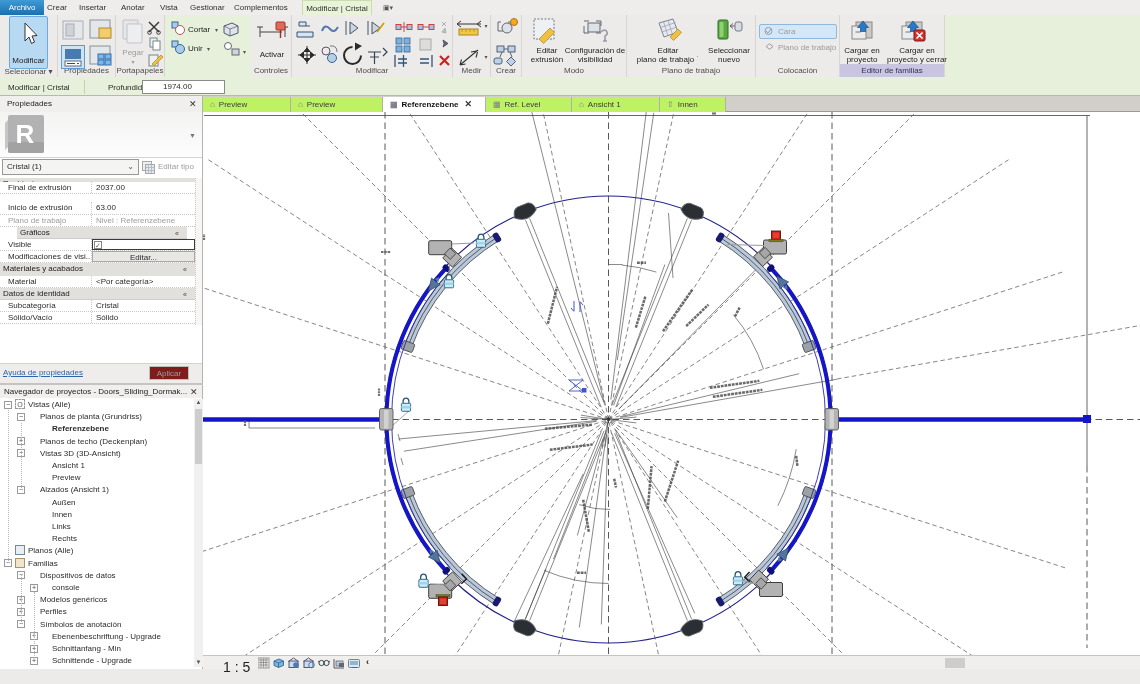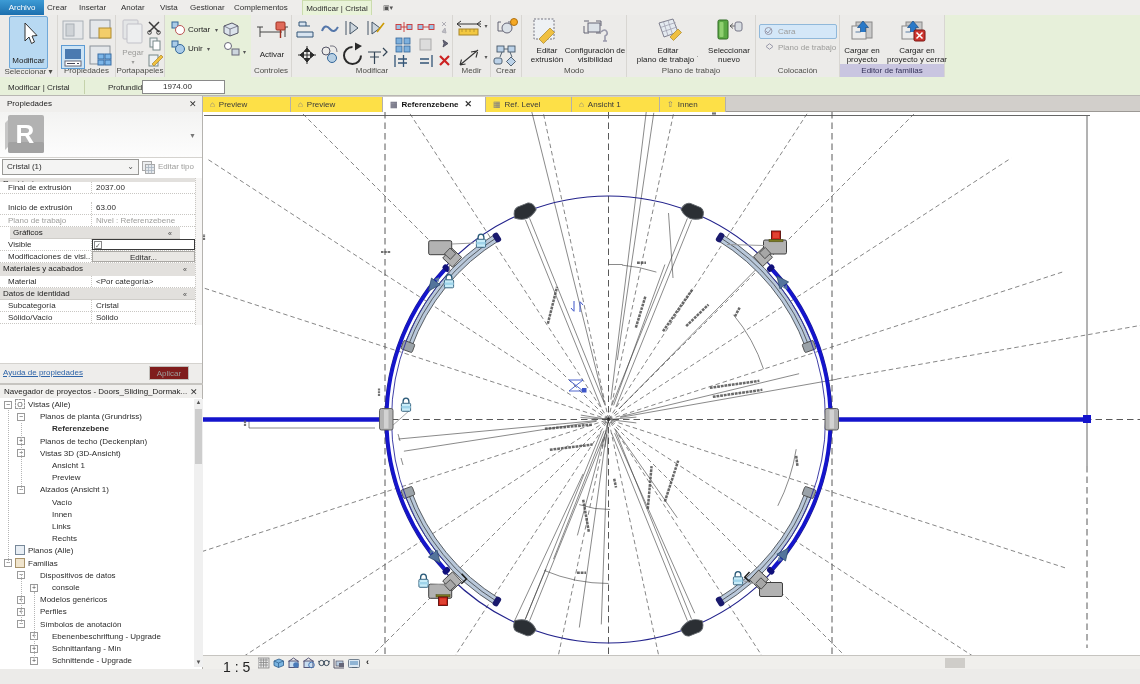--- a/index.html
+++ b/index.html
@@ -11,21 +11,21 @@
 .plabel{position:absolute;bottom:0;left:0;right:0;height:13px;line-height:13px;text-align:center;font-size:8px;color:#4c4c48}
 #optbar{left:0;top:78px;width:1140px;height:18px;background:#e7f0da;border-bottom:1px solid #b9b7b3}
 .phead{font-size:8px;color:#222;line-height:15px;padding-left:7px;background:#f0efed}
 .row{border-bottom:1px dotted #c9c7c3;font-size:8px;display:flex;background:#fff}
 .rname{width:92px;padding-left:8px;border-right:1px dotted #c9c7c3;white-space:nowrap;overflow:hidden}
 .rval{flex:1;padding-left:4px;white-space:nowrap;overflow:hidden}
 .sechead{background:#e2e0dd;border-bottom:1px solid #cfcdc9;font-size:8px;color:#1a1a1a;padding-left:3px}
 .tree-row{position:absolute;white-space:nowrap;font-size:8px;color:#2b2b2b}
 .pm{position:absolute;width:8px;height:8px;border:1px solid #9a9a9a;background:#fff;font-size:7px;line-height:6px;text-align:center;color:#444}
 #tabbar{left:203px;top:96px;width:937px;height:16px;background:#d2cfcb;border-bottom:1px solid #9c9995}
-.vtab{position:absolute;top:1px;height:15px;background:#fde047;border-right:1px solid #b3b0ac;font-size:8px;color:#3a3a3a;line-height:15px;white-space:nowrap}
+.vtab{position:absolute;top:1px;height:15px;background:#bef264;border-right:1px solid #b3b0ac;font-size:8px;color:#3a3a3a;line-height:15px;white-space:nowrap}
 #viewbar{left:203px;top:655px;width:937px;height:14px;background:#f0efec;border-top:1px solid #c6c4c0}
 #statusbar{left:0;top:669px;width:1140px;height:15px;background:#cecece;border-top:1px solid #aaa8a4;font-size:8px;color:#1f1f1f;line-height:14px;padding-left:4px}
 </style></head><body>
 <div id="app">
 <div id="menubar" class="abs">
 <div class="mtab" style="left:0;width:44px;background:linear-gradient(#3d9bd5,#1c6fae);color:#fff;text-align:center">Archivo</div>
 <div class="mtab" style="left:47px">Crear</div>
 <div class="mtab" style="left:79px">Insertar</div>
 <div class="mtab" style="left:121px">Anotar</div>
 <div class="mtab" style="left:160px">Vista</div>
@@ -254,21 +254,21 @@
       <div class="rval">2037.00</div>
     </div>
 <div class="abs row" style="left:0;top:202.4px;width:195px;height:12.2px;line-height:11px;">
       <div class="rname">Inicio de extrusión</div>
       <div class="rval">63.00</div>
     </div>
 <div class="abs row" style="left:0;top:214.6px;width:195px;height:12.2px;line-height:11px;color:#9d9d9b;">
       <div class="rname">Plano de trabajo</div>
       <div class="rval">Nivel : Referenzebene</div>
     </div>
-<div class="abs sechead" style="left:10px;top:226.8px;width:170px;height:12px;line-height:12px">Gráficos<span style="position:absolute;right:8px;top:1px;font-size:7px;color:#444">«</span></div>
+<div class="abs sechead" style="left:17px;top:226.8px;width:170px;height:12px;line-height:12px">Gráficos<span style="position:absolute;right:8px;top:1px;font-size:7px;color:#444">«</span></div>
 <div class="abs row" style="left:0;top:239.0px;width:195px;height:12.2px;line-height:11px">
       <div class="rname">Visible</div>
       <div class="rval" style="border:1.5px solid #3a3a3a;padding-left:1px"><span style="display:inline-block;width:8px;height:8px;border:1px solid #888;font-size:7px;line-height:8px;color:#666;margin-top:0.5px">✓</span></div>
     </div>
 <div class="abs row" style="left:0;top:251.2px;width:195px;height:12.2px;line-height:11px">
       <div class="rname">Modificaciones de visi...</div>
       <div class="rval" style="background:#e9e7e4;border:1px solid #aaa8a4;text-align:center;padding:0">Editar...</div>
     </div>
 <div class="abs sechead" style="left:0;top:263.4px;width:195px;height:16px;line-height:12px">Materiales y acabados<span style="position:absolute;right:8px;top:1px;font-size:7px;color:#444">«</span></div>
 <div class="abs row" style="left:0;top:275.6px;width:195px;height:12.2px;line-height:11px;">
@@ -299,21 +299,21 @@
 <div class="tree-row" style="left:40px;top:412.2px">Planos de planta (Grundriss)</div>
 <div class="tree-row" style="left:52px;top:424.4px"><b>Referenzebene</b></div>
 <div class="pm abs" style="left:17px;top:437.1px">+</div>
 <div class="tree-row" style="left:40px;top:436.6px">Planos de techo (Deckenplan)</div>
 <div class="pm abs" style="left:17px;top:449.3px">−</div>
 <div class="tree-row" style="left:40px;top:448.8px">Vistas 3D (3D-Ansicht)</div>
 <div class="tree-row" style="left:52px;top:461.0px">Ansicht 1</div>
 <div class="tree-row" style="left:52px;top:473.2px">Preview</div>
 <div class="pm abs" style="left:17px;top:485.9px">−</div>
 <div class="tree-row" style="left:40px;top:485.4px">Alzados (Ansicht 1)</div>
-<div class="tree-row" style="left:52px;top:497.6px">Vacío</div>
+<div class="tree-row" style="left:52px;top:497.6px">Außen</div>
 <div class="tree-row" style="left:52px;top:509.8px">Innen</div>
 <div class="tree-row" style="left:52px;top:522.0px">Links</div>
 <div class="tree-row" style="left:52px;top:534.2px">Rechts</div>
 <div class="abs" style="left:15px;top:545.4px;width:10px;height:10px;background:#e8eef4;border:1px solid #789"></div>
 <div class="tree-row" style="left:28px;top:546.4px">Planos (Alle)</div>
 <div class="pm abs" style="left:4px;top:559.1px">−</div>
 <div class="abs" style="left:15px;top:557.6px;width:10px;height:10px;background:#f0e4cc;border:1px solid #a8936a"></div>
 <div class="tree-row" style="left:28px;top:558.6px">Familias</div>
 <div class="pm abs" style="left:17px;top:571.3px">−</div>
 <div class="tree-row" style="left:40px;top:570.8px">Dispositivos de datos</div>

